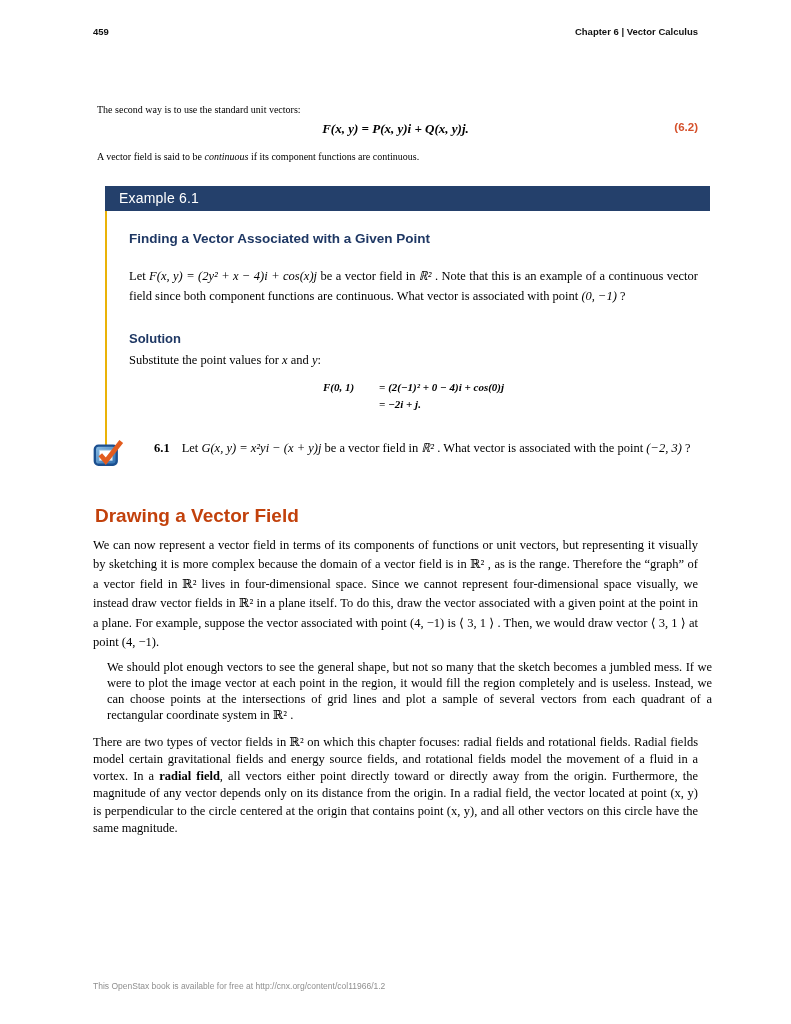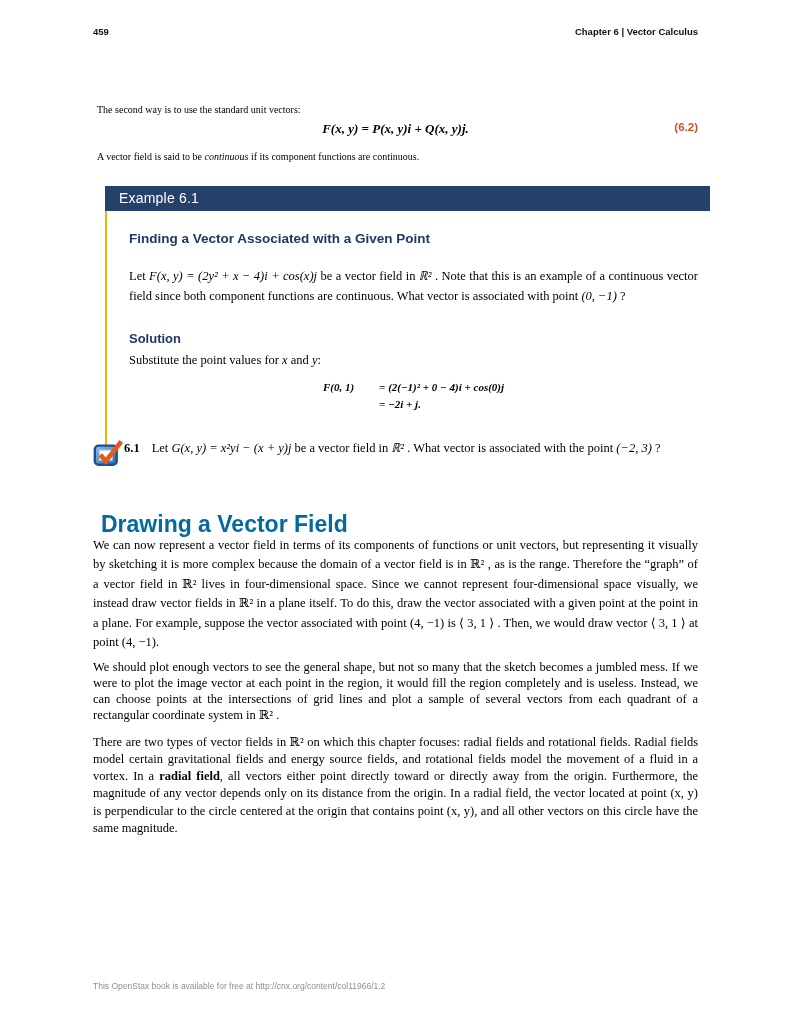--- a/index.html
+++ b/index.html
@@ -49,34 +49,34 @@
   }
   .solution-text { font-size:12.5px; margin:7px 0 4px 0; }
   .eq-center { text-align:center; margin-top:9px; }
   .eq-grid {
     display:inline-grid; grid-template-columns:auto auto; column-gap:25px;
     font-size:11px; line-height:1.6; text-align:left; font-weight:600;
   }
   .eq-grid .lhs { text-align:right; }
 
   
-  .checkpoint { display:flex; align-items:flex-start; }
+  .checkpoint { display:flex; align-items:flex-start;gap:30px; }
   .checkpoint-icon { flex:0 0 auto; width:31px; height:29px; margin-top:2px; }
   .checkpoint-text { margin-left:9px; font-size:12.5px; line-height:1.95; text-align:justify; }
   .checkpoint-number { font-weight:bold; margin-right:12px; }
 
   
   .section-heading {
-    font-family:"Liberation Sans", sans-serif; font-weight:bold; font-size:23px;
-    color:#0369a1; margin:8px;
+    font-family:"Liberation Sans", sans-serif; font-weight:bold; font-size:19px;
+    color:#c2410c; margin:2px;
   }
   .para { font-size:12.5px; margin:0; }
   .lh-tall { line-height:1.55; }
   .lh-med  { line-height:1.37; }
-  .lh-std  { line-height:1.29; }
+  .lh-std  { line-height:1.29;margin-left:14px; }
 
   
   .page-footer {
     font-family:"Liberation Sans", sans-serif; font-size:8.5px; color:#8f8f8f;
   }
 </style>
 </head>
 <body>
 
 <div class="page">

